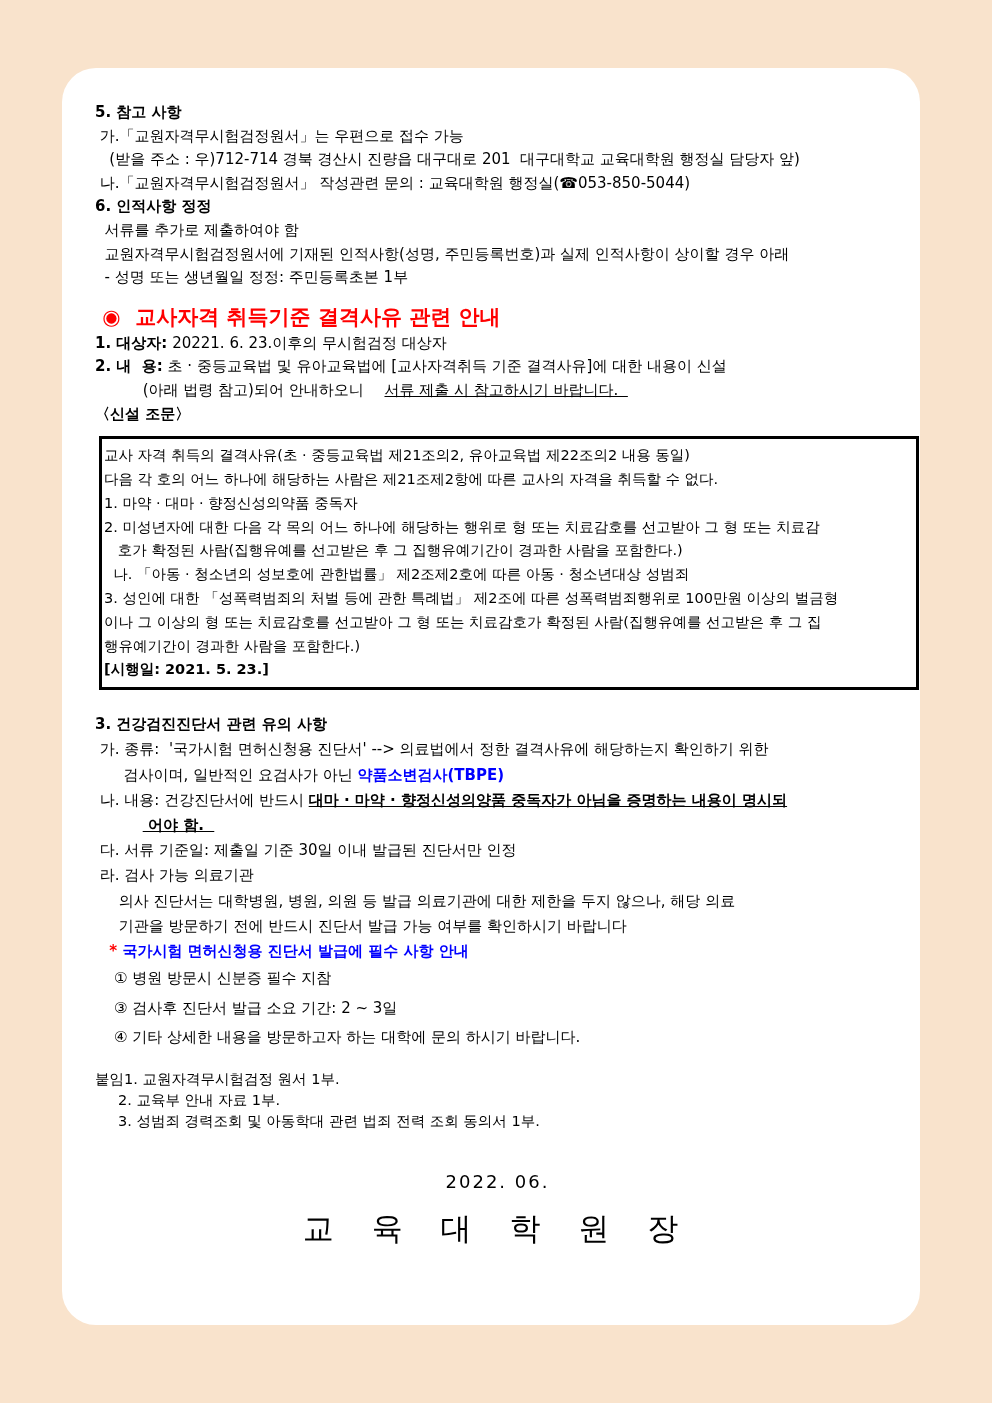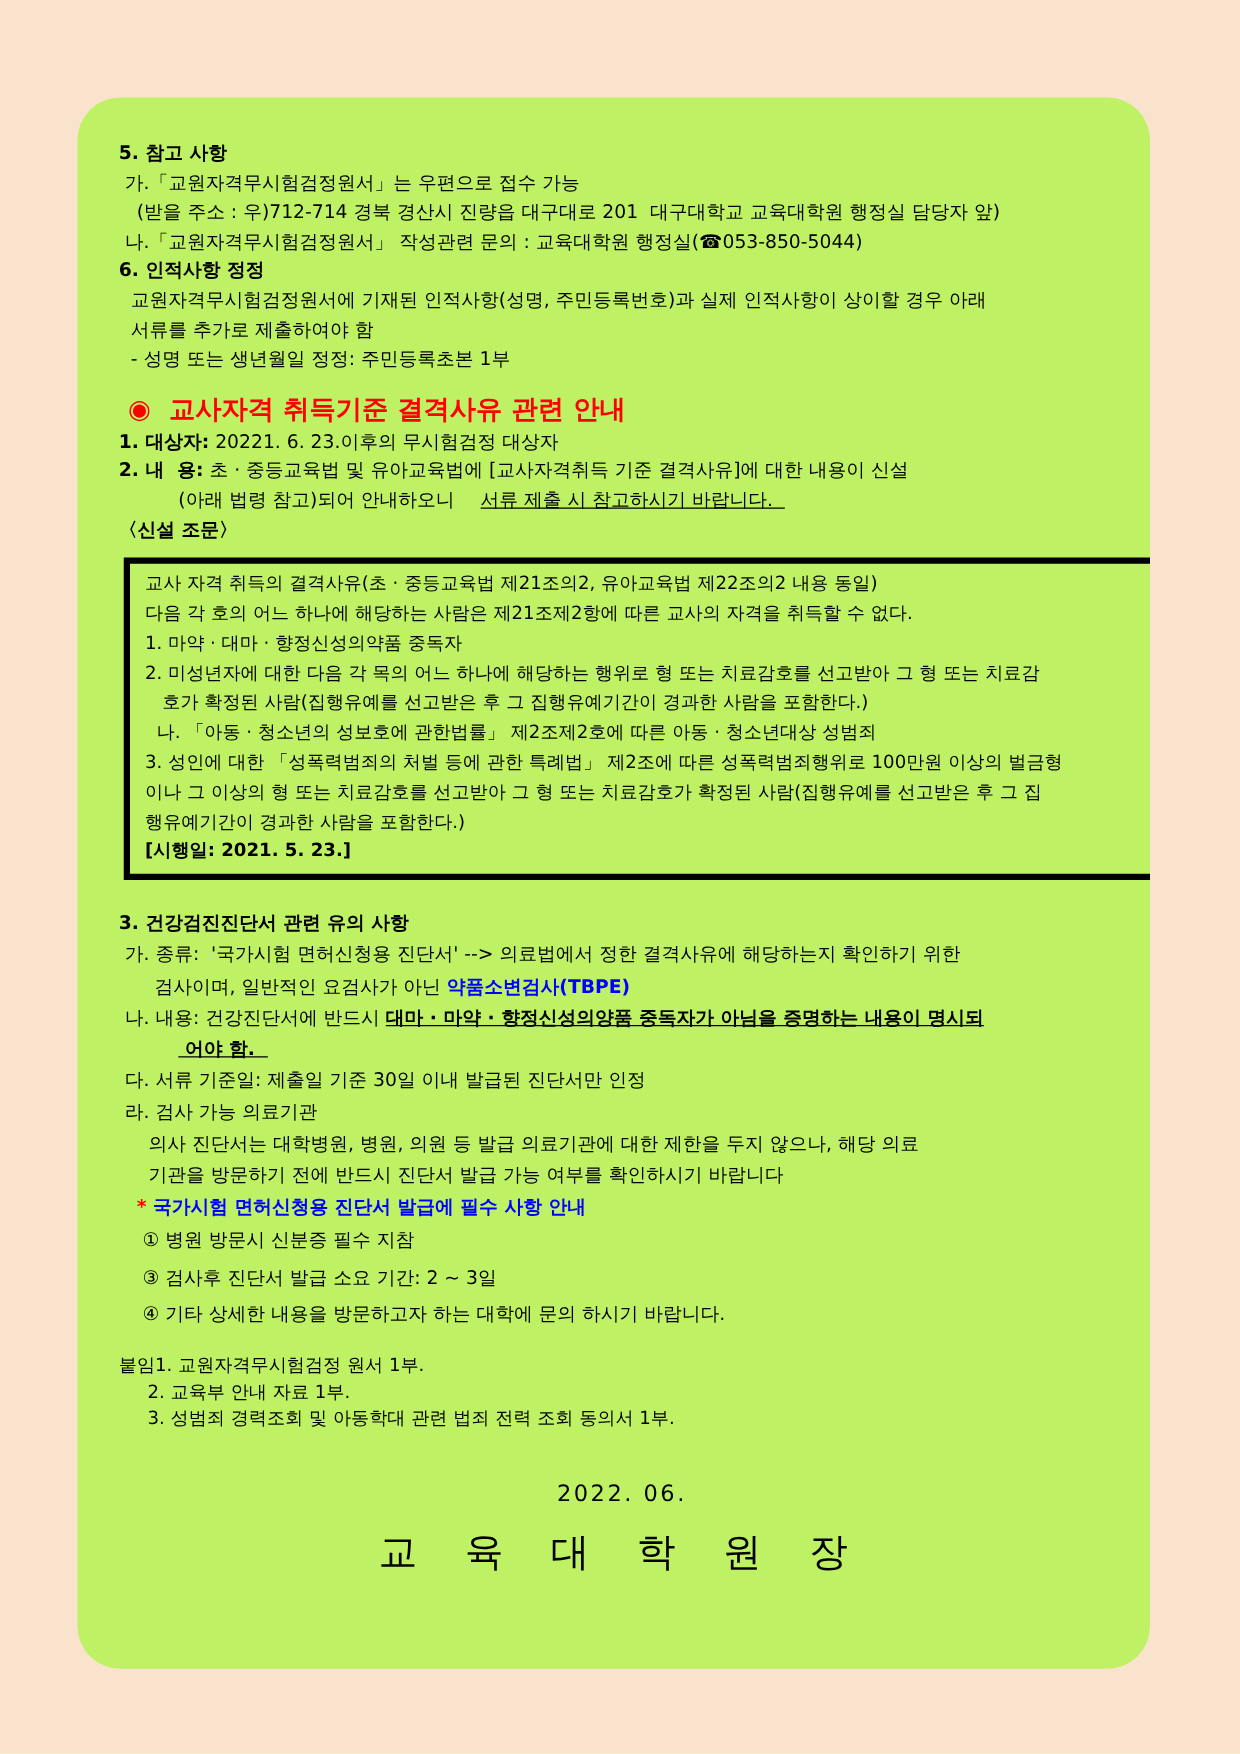--- a/index.html
+++ b/index.html
@@ -1,27 +1,27 @@
 <!DOCTYPE html>
 <html><head>
 <meta charset="utf-8">
 <style>
   html,body{margin:0;padding:0;}
   .page{position:relative;width:992px;height:1403px;background:#F9E3CC;overflow:hidden;
         font-family:"DejaVu Sans",sans-serif;color:#000;}
-  .sheet{position:absolute;left:62px;top:78px;width:858px;height:1257px;background:#bef264;
+  .sheet{position:absolute;left:62px;top:68px;width:858px;height:1257px;background:#ffffff;
          border-radius:34px;padding:33px 20px 0 33px;box-sizing:border-box;overflow:hidden;}
   .line{white-space:pre;font-size:15px;line-height:23.6px;}
   .b{font-weight:bold;}
   .u{text-decoration:underline;margin-left:16px;}
   .bu{font-weight:bold;text-decoration:underline;}
   .blueb{color:#0000FF;font-weight:bold;}
   .reds{color:#FF0000;font-weight:bold;}
   .redh{color:#FF0000;font-weight:bold;font-size:21px;line-height:30px;white-space:pre;margin-top:12px;}
-  .law{border:5px solid #000000;margin:10px 0 0 4px;width:810px;padding:5px 12px;box-sizing:content-box;}
+  .law{border:3px solid #000000;margin:10px 0 0 4px;width:810px;padding:5px 2px;box-sizing:content-box;}
   .law .line{font-size:14.5px;line-height:23.8px;}
   .sec3{margin-top:22px;}
   .sec3 .line{line-height:25.2px;}
   .numbered .line{line-height:29.5px;}
   .attach{margin-top:16px;}
   .attach .line{font-size:14.5px;line-height:21px;}
   .date{margin-top:38px;text-align:center;font-size:18px;line-height:24px;letter-spacing:2px;}
   .sign{margin-top:14px;text-align:center;font-size:31px;line-height:40px;letter-spacing:14px;}
 </style>
 </head>
@@ -29,22 +29,22 @@
 
 <div class="page">
   <div class="sheet">
 
     <div>
         <div class="line"><span class="b">5. 참고 사항</span></div>
         <div class="line"><span> 가.「교원자격무시험검정원서」는 우편으로 접수 가능</span></div>
         <div class="line"><span>   (받을 주소 : 우)712-714 경북 경산시 진량읍 대구대로 201  대구대학교 교육대학원 행정실 담당자 앞)</span></div>
         <div class="line"><span> 나.「교원자격무시험검정원서」 작성관련 문의 : 교육대학원 행정실(☎053-850-5044)</span></div>
         <div class="line"><span class="b">6. 인적사항 정정</span></div>
+        <div class="line"><span>  서류를 추가로 제출하여야 함</span></div>
         <div class="line"><span>  교원자격무시험검정원서에 기재된 인적사항(성명, 주민등록번호)과 실제 인적사항이 상이할 경우 아래</span></div>
-        <div class="line"><span>  서류를 추가로 제출하여야 함</span></div>
         <div class="line"><span>  - 성명 또는 생년월일 정정: 주민등록초본 1부</span></div>
       </div>
 
     <div class="redh"> ◉  교사자격 취득기준 결격사유 관련 안내</div>
 
     <div>
         <div class="line"><span class="b">1. 대상자:</span><span> 20221. 6. 23.이후의 무시험검정 대상자</span></div>
         <div class="line"><span class="b">2. 내  용:</span><span> 초 · 중등교육법 및 유아교육법에 [교사자격취득 기준 결격사유]에 대한 내용이 신설</span></div>
         <div class="line"><span>          (아래 법령 참고)되어 안내하오니 </span><span class="u">서류 제출 시 참고하시기 바랍니다.  </span></div>
         <div class="line"><span class="b">〈신설 조문〉</span></div>

